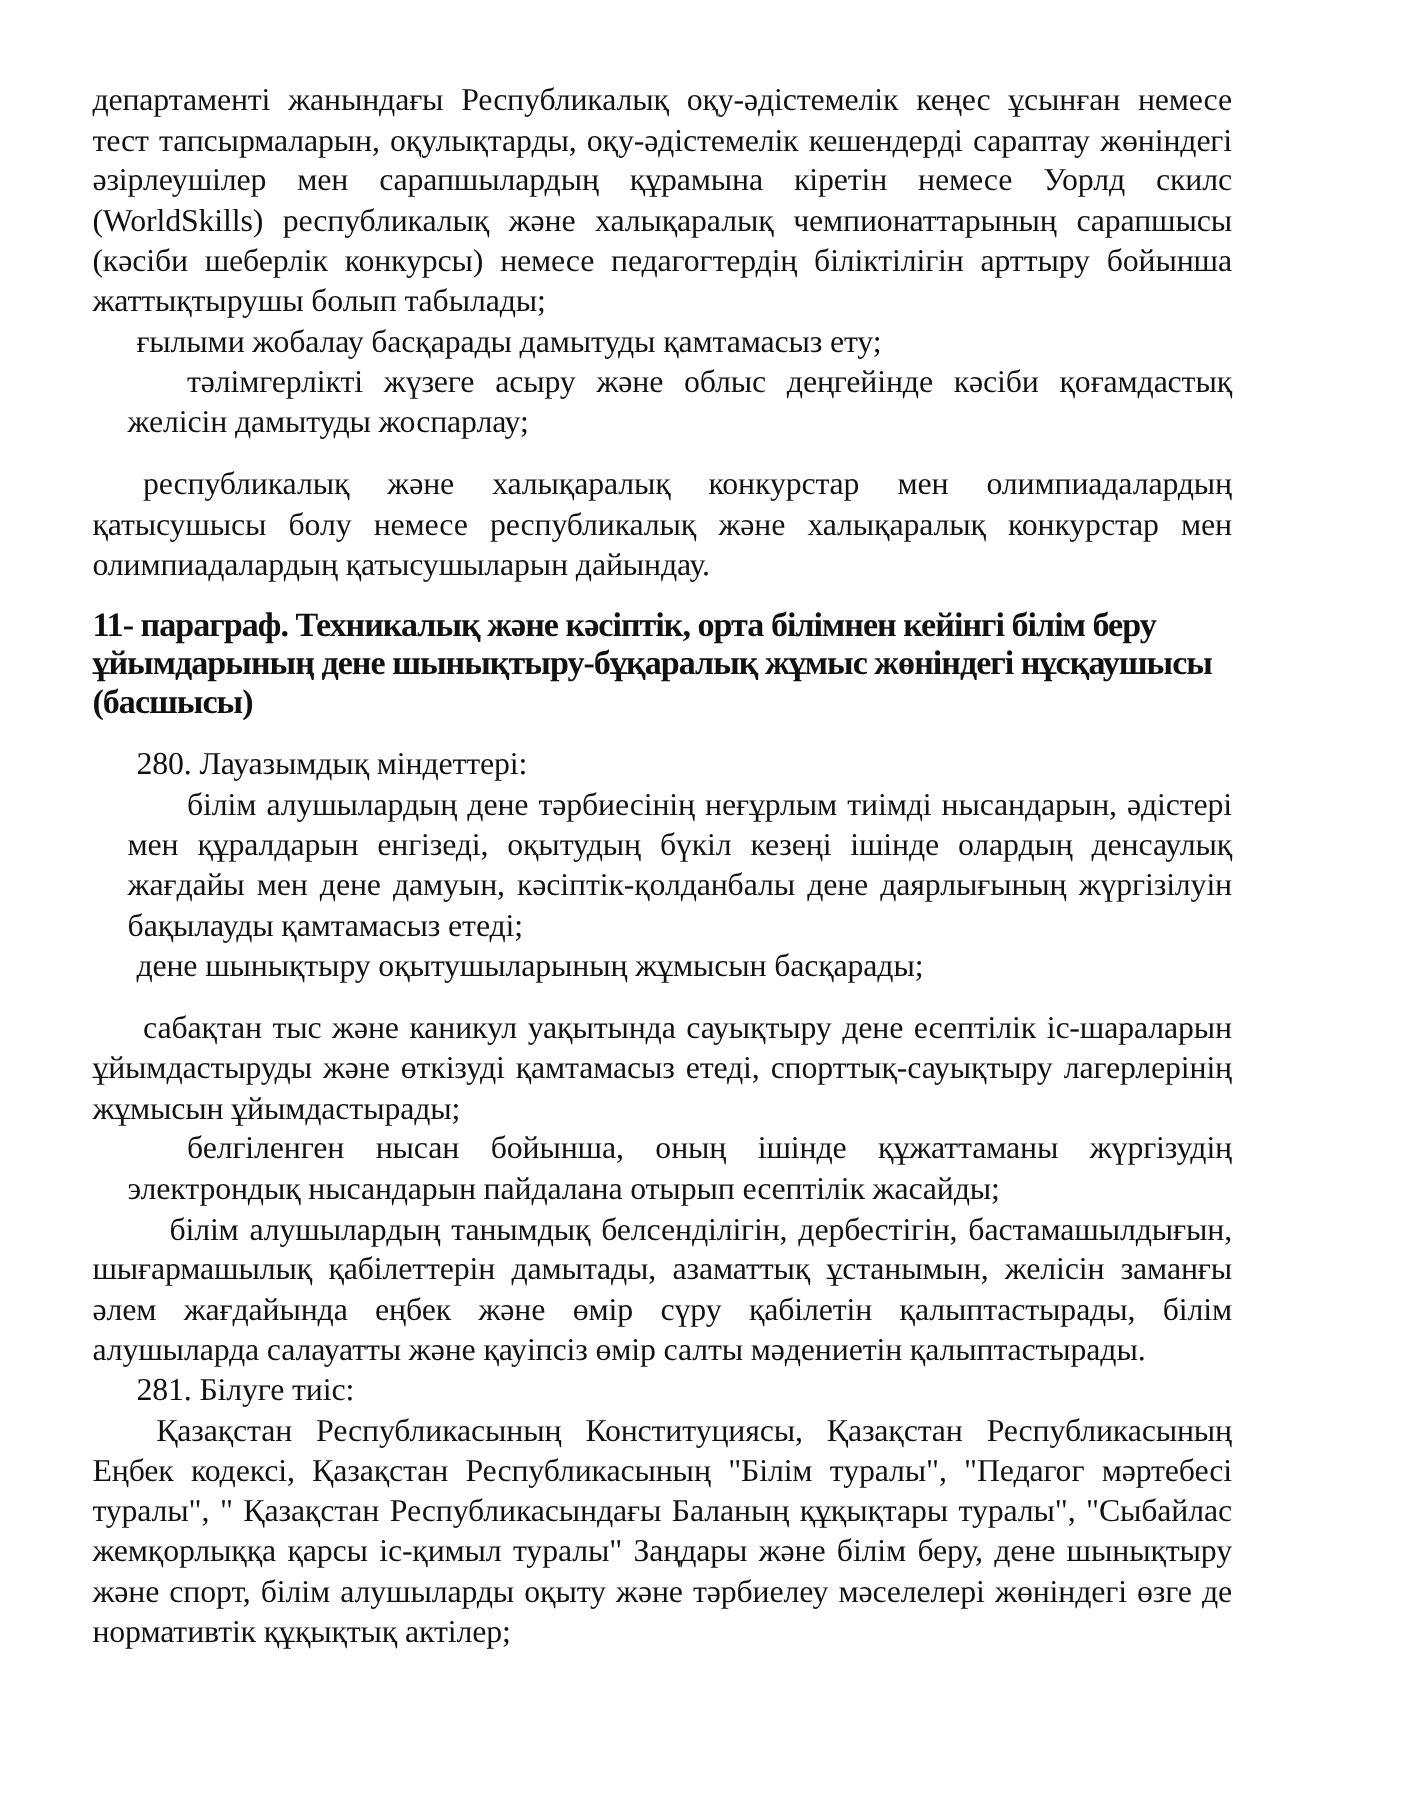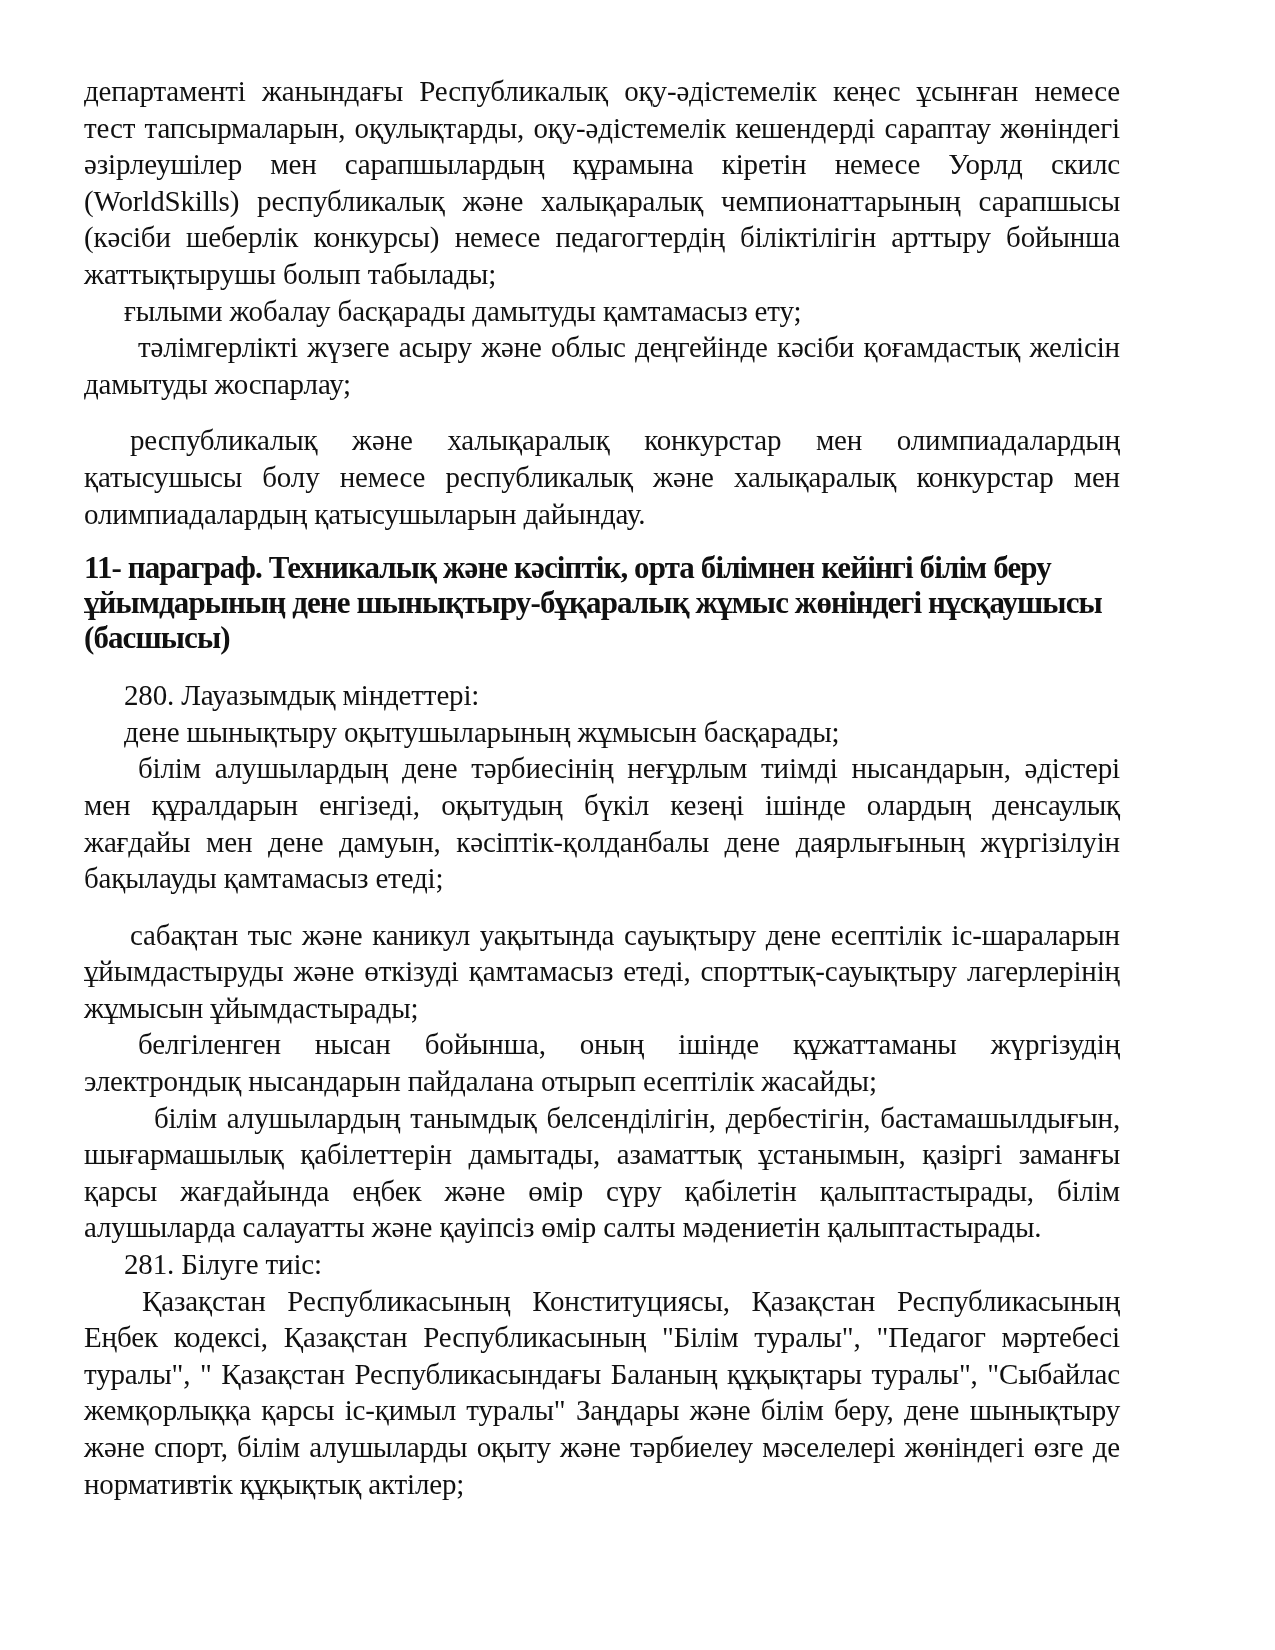--- a/index.html
+++ b/index.html
@@ -25,21 +25,21 @@
       font-size: 29px;
       line-height: 36.6px;
       margin: 0;
       text-align: justify;
       text-justify: inter-word;
       letter-spacing: -0.15px;
     }
     .para.indent { text-indent: 40px; }
     .para.indent2 { text-indent: 46px; margin-top: 20px; }
     .para.indent3 { text-indent: 58px; }
-    .para.indent4 { text-indent: 54px; }
+    .para.indent4 { text-indent: 54px; margin-left: 32px; }
     .para.indent5 { text-indent: 70px; }
     .para.left { text-align: left; }
     .heading {
       font-size: 31px;
       line-height: 35px;
       font-weight: bold;
       margin: 18px 0 22px 0;
       letter-spacing: -0.9px;
       text-align: left;
     }
@@ -50,21 +50,21 @@
 <div class="page">
 
   <p class="para">департаменті жанындағы Республикалық оқу-әдістемелік кеңес ұсынған немесе тест тапсырмаларын, оқулықтарды, оқу-әдістемелік кешендерді сараптау жөніндегі әзірлеушілер мен сарапшылардың құрамына кіретін немесе Уорлд скилс (WorldSkills) республикалық және халықаралық чемпионаттарының сарапшысы (кәсіби шеберлік конкурсы) немесе педагогтердің біліктілігін арттыру бойынша жаттықтырушы болып табылады;</p>
   <p class="para indent">ғылыми жобалау басқарады дамытуды қамтамасыз ету;</p>
   <p class="para indent4">тәлімгерлікті жүзеге асыру және облыс деңгейінде кәсіби қоғамдастық желісін дамытуды жоспарлау;</p>
   <p class="para indent2">республикалық және халықаралық конкурстар мен олимпиадалардың қатысушысы болу немесе республикалық және халықаралық конкурстар мен олимпиадалардың қатысушыларын дайындау.</p>
 
   <h2 class="heading">11- параграф. Техникалық және кәсіптік, орта білімнен кейінгі білім беру ұйымдарының дене шынықтыру-бұқаралық жұмыс жөніндегі нұсқаушысы (басшысы)</h2>
 
   <p class="para indent left">280. Лауазымдық міндеттері:</p>
+  <p class="para indent4">білім алушылардың дене тәрбиесінің неғұрлым тиімді нысандарын, әдістері мен құралдарын енгізеді, оқытудың бүкіл кезеңі ішінде олардың денсаулық жағдайы мен дене дамуын, кәсіптік-қолданбалы дене даярлығының жүргізілуін бақылауды қамтамасыз етеді;</p>
   <p class="para indent">дене шынықтыру оқытушыларының жұмысын басқарады;</p>
-  <p class="para indent4">білім алушылардың дене тәрбиесінің неғұрлым тиімді нысандарын, әдістері мен құралдарын енгізеді, оқытудың бүкіл кезеңі ішінде олардың денсаулық жағдайы мен дене дамуын, кәсіптік-қолданбалы дене даярлығының жүргізілуін бақылауды қамтамасыз етеді;</p>
   <p class="para indent2">сабақтан тыс және каникул уақытында сауықтыру дене есептілік іс-шараларын ұйымдастыруды және өткізуді қамтамасыз етеді, спорттық-сауықтыру лагерлерінің жұмысын ұйымдастырады;</p>
   <p class="para indent4">белгіленген нысан бойынша, оның ішінде құжаттаманы жүргізудің электрондық нысандарын пайдалана отырып есептілік жасайды;</p>
-  <p class="para indent5">білім алушылардың танымдық белсенділігін, дербестігін, бастамашылдығын, шығармашылық қабілеттерін дамытады, азаматтық ұстанымын, қазіргі заманғы қарсы жағдайында еңбек және өмір сүру қабілетін қалыптастырады, білім алушыларда салауатты және қауіпсіз өмір салты мәдениетін қалыптастырады.</p>
+  <p class="para indent5">білім алушылардың танымдық белсенділігін, дербестігін, бастамашылдығын, шығармашылық қабілеттерін дамытады, азаматтық ұстанымын, желісін заманғы әлем жағдайында еңбек және өмір сүру қабілетін қалыптастырады, білім алушыларда салауатты және қауіпсіз өмір салты мәдениетін қалыптастырады.</p>
   <p class="para indent left">281. Білуге тиіс:</p>
   <p class="para indent3">Қазақстан Республикасының Конституциясы, Қазақстан Республикасының Еңбек кодексі, Қазақстан Республикасының "Білім туралы", "Педагог мәртебесі туралы", " Қазақстан Республикасындағы Баланың құқықтары туралы", "Сыбайлас жемқорлыққа қарсы іс-қимыл туралы" Заңдары және білім беру, дене шынықтыру және спорт, білім алушыларды оқыту және тәрбиелеу мәселелері жөніндегі өзге де нормативтік құқықтық актілер;</p>
 
 </div>
 
 </body></html>

